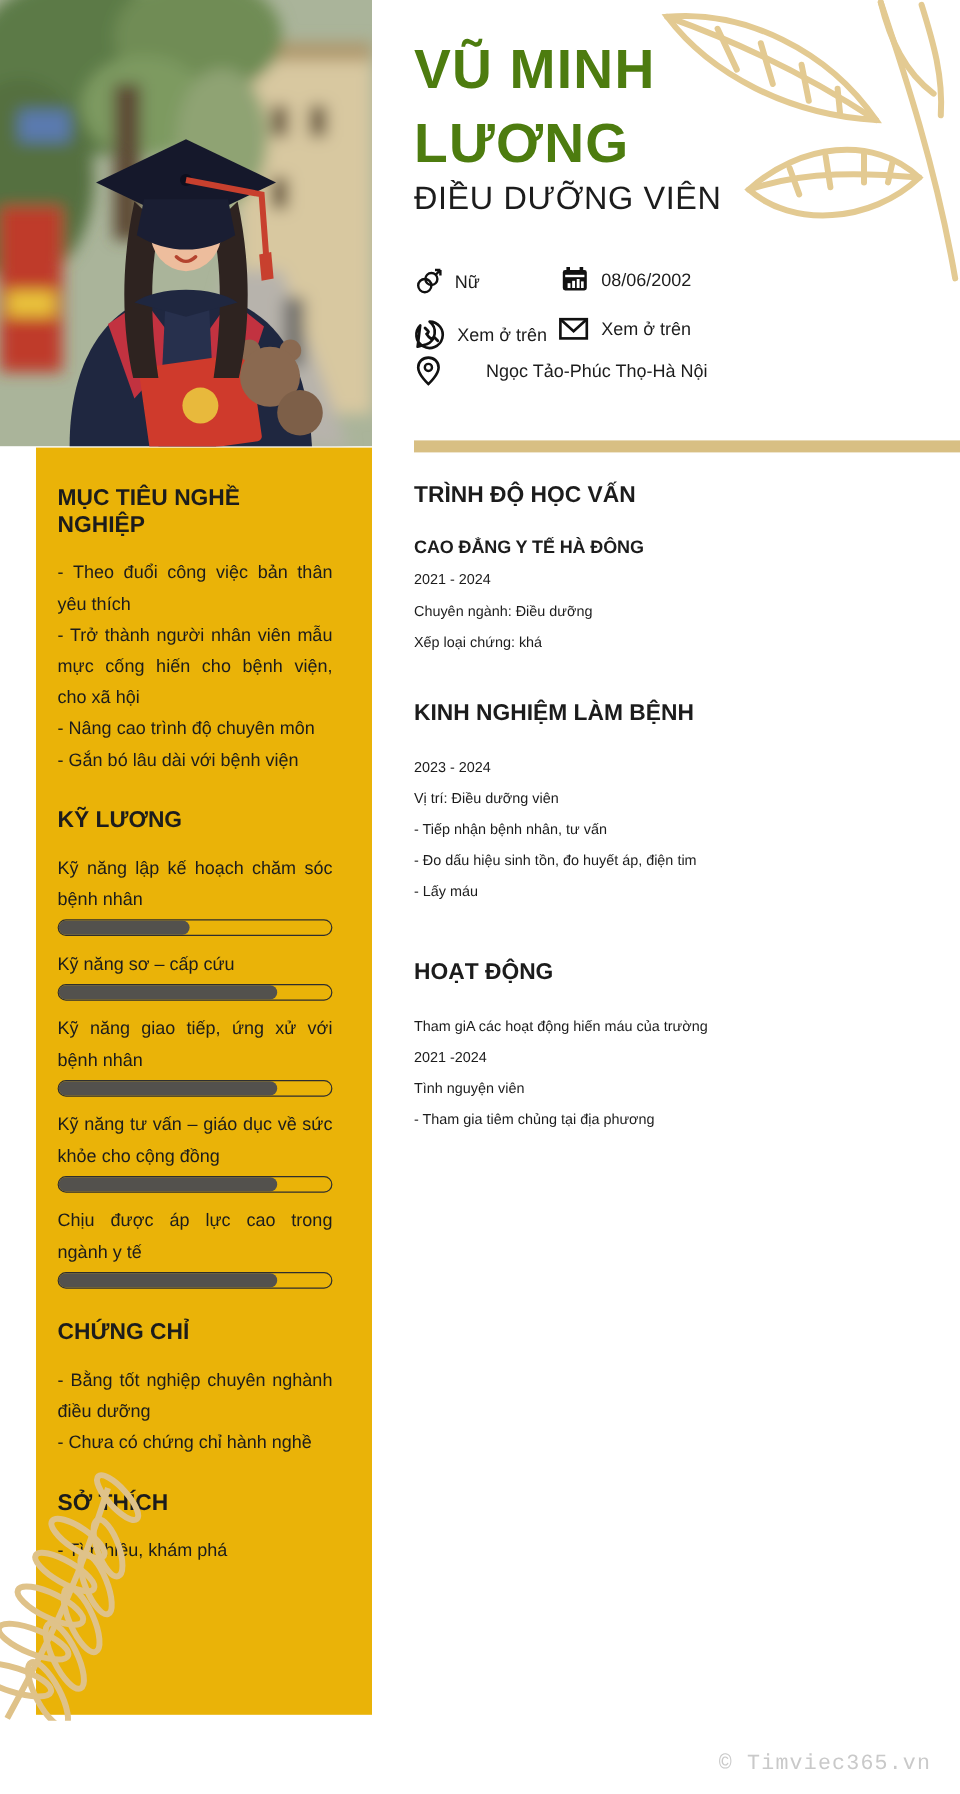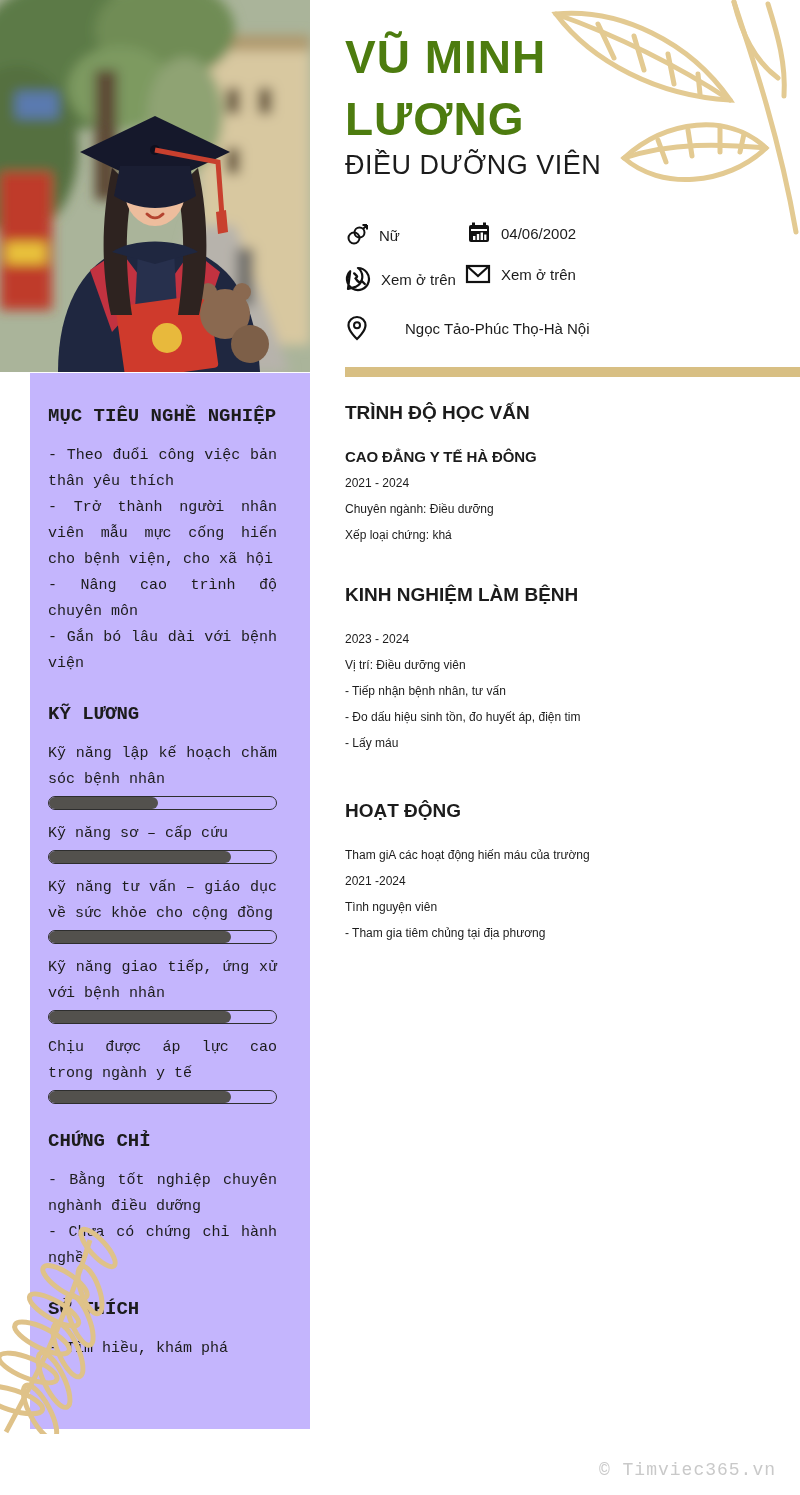--- a/index.html
+++ b/index.html
@@ -10,25 +10,25 @@
   .photo{position:absolute;left:0;top:0;width:310px;height:372px;overflow:hidden;}
   .header{position:absolute;left:345px;top:26px;width:330px;}
   .name{font-size:46px;font-weight:700;line-height:62px;letter-spacing:1px;color:#4d7c0f;}
   .job-title{font-size:27px;font-weight:400;letter-spacing:.5px;}
   .contact-item{position:absolute;display:flex;align-items:center;gap:10px;font-size:15px;}
   .contact-item svg{flex:0 0 auto;}
   #c-gender{left:345px;top:223px;}
   #c-dob{left:467px;top:221px;}
   #c-phone{left:345px;top:266px;}
   #c-email{left:465px;top:263px;}
-  #c-address{left:345px;top:315px;gap:36px;}
+  #c-address{left:345px;top:296px;gap:36px;}
   .divider{position:absolute;left:345px;top:367px;width:455px;height:10px;background:#d8bf83;}
   .top-leaves{position:absolute;right:0;top:0;width:262px;height:242px;pointer-events:none;}
-  .sidebar{position:absolute;left:30px;top:373px;width:280px;height:1056px;background:#c4b5fd;
-    box-sizing:border-box;padding:32px 33px 0 18px;font-family:Liberation Mono, monospace;}
+  .sidebar{position:absolute;left:30px;top:373px;width:280px;height:1056px;background:#eab308;
+    box-sizing:border-box;padding:32px 33px 0 18px;}
   .side-h{font-size:19px;font-weight:700;margin:26px 0 16px;}
   .side-h.first{margin-top:0;}
   .side-text{font-size:15px;line-height:26px;text-align:justify;}
   .skill{margin-bottom:2px;}
   .skill-label{font-size:15px;line-height:26px;text-align:justify;}
   .skill-bar{height:12px;border:1px solid #2e2e2e;border-radius:7px;margin:3px 0 11px;}
   .skill-fill{height:100%;background:#53514d;border-radius:7px;}
   .fern{position:absolute;left:-12px;top:1222px;pointer-events:none;}
   .main{position:absolute;left:345px;top:402px;width:440px;}
   .main-h{font-size:19px;font-weight:700;margin:0 0 20px;}
@@ -142,21 +142,21 @@
       <rect x="16" y="1.5" width="3" height="5" fill="#111"></rect>
     <rect x="2" y="4" width="20" height="17" rx="2" fill="#111"></rect>
     <rect x="4" y="8" width="16" height="2" fill="#fff"></rect>
     <g fill="#fff">
       <rect x="6" y="15" width="2.4" height="4"></rect>
         <rect x="9.8" y="13" width="2.4" height="6"></rect>
       <rect x="13.6" y="11.5" width="2.4" height="7.5"></rect>
         <rect x="17.2" y="13.5" width="2.2" height="5.5"></rect>
     </g>
   </svg>
-  <span>04/06/2002</span>
+  <span>08/06/2002</span>
 </div>
 
 <div class="contact-item" id="c-phone">
   <svg width="26" height="26" viewBox="0 0 26 26">
     <path d="M13,2 a11,11 0 1 1 -7.8,3.2 L3,23 l7.5,-2.1 A11,11 0 0 0 13,2 Z" fill="none" stroke="#111" stroke-width="2.2" stroke-linejoin="round"></path>
     <path d="M9.2,7.4 l2.5,2.5 c.4,.4 .4,1 0,1.4 l-1.1,1.1 c1,1.8 2.4,3.2 4.2,4.2 l1.1,-1.1 c.4,-.4 1,-.4 1.4,0 l2.5,2.5" fill="none" stroke="#111" stroke-width="2.4" stroke-linecap="round"></path>
   </svg>
   <span>Xem ở trên</span>
 </div>
 
@@ -193,27 +193,27 @@
         <div class="skill-fill" style="width: 48%;"></div>
       </div>
   </div>
   <div class="skill">
     <div class="skill-label">Kỹ năng sơ – cấp cứu</div>
     <div class="skill-bar">
         <div class="skill-fill" style="width: 80%;"></div>
       </div>
   </div>
   <div class="skill">
+    <div class="skill-label">Kỹ năng giao tiếp, ứng xử với bệnh nhân</div>
+    <div class="skill-bar">
+        <div class="skill-fill" style="width: 80%;"></div>
+      </div>
+  </div>
+  <div class="skill">
     <div class="skill-label">Kỹ năng tư vấn – giáo dục về sức khỏe cho cộng đồng</div>
-    <div class="skill-bar">
-        <div class="skill-fill" style="width: 80%;"></div>
-      </div>
-  </div>
-  <div class="skill">
-    <div class="skill-label">Kỹ năng giao tiếp, ứng xử với bệnh nhân</div>
     <div class="skill-bar">
         <div class="skill-fill" style="width: 80%;"></div>
       </div>
   </div>
   <div class="skill">
     <div class="skill-label">Chịu được áp lực cao trong ngành y tế</div>
     <div class="skill-bar">
         <div class="skill-fill" style="width: 80%;"></div>
       </div>
   </div>

